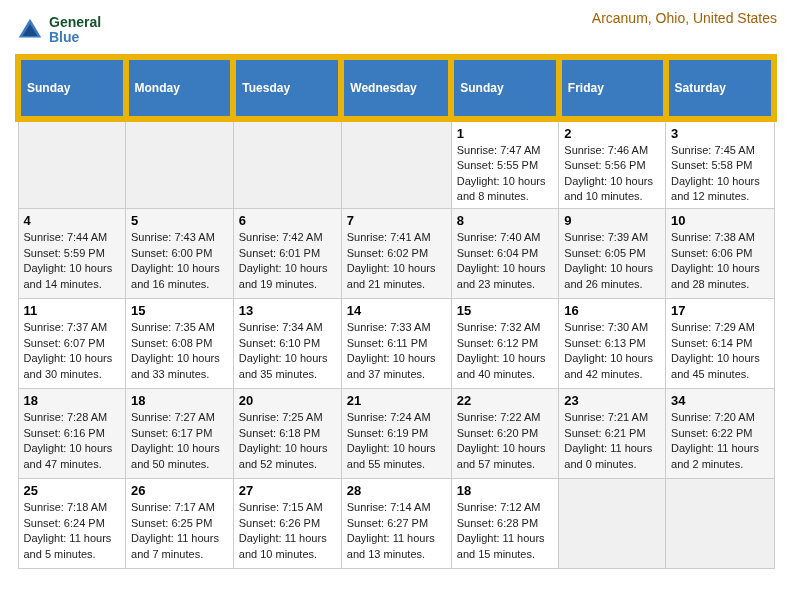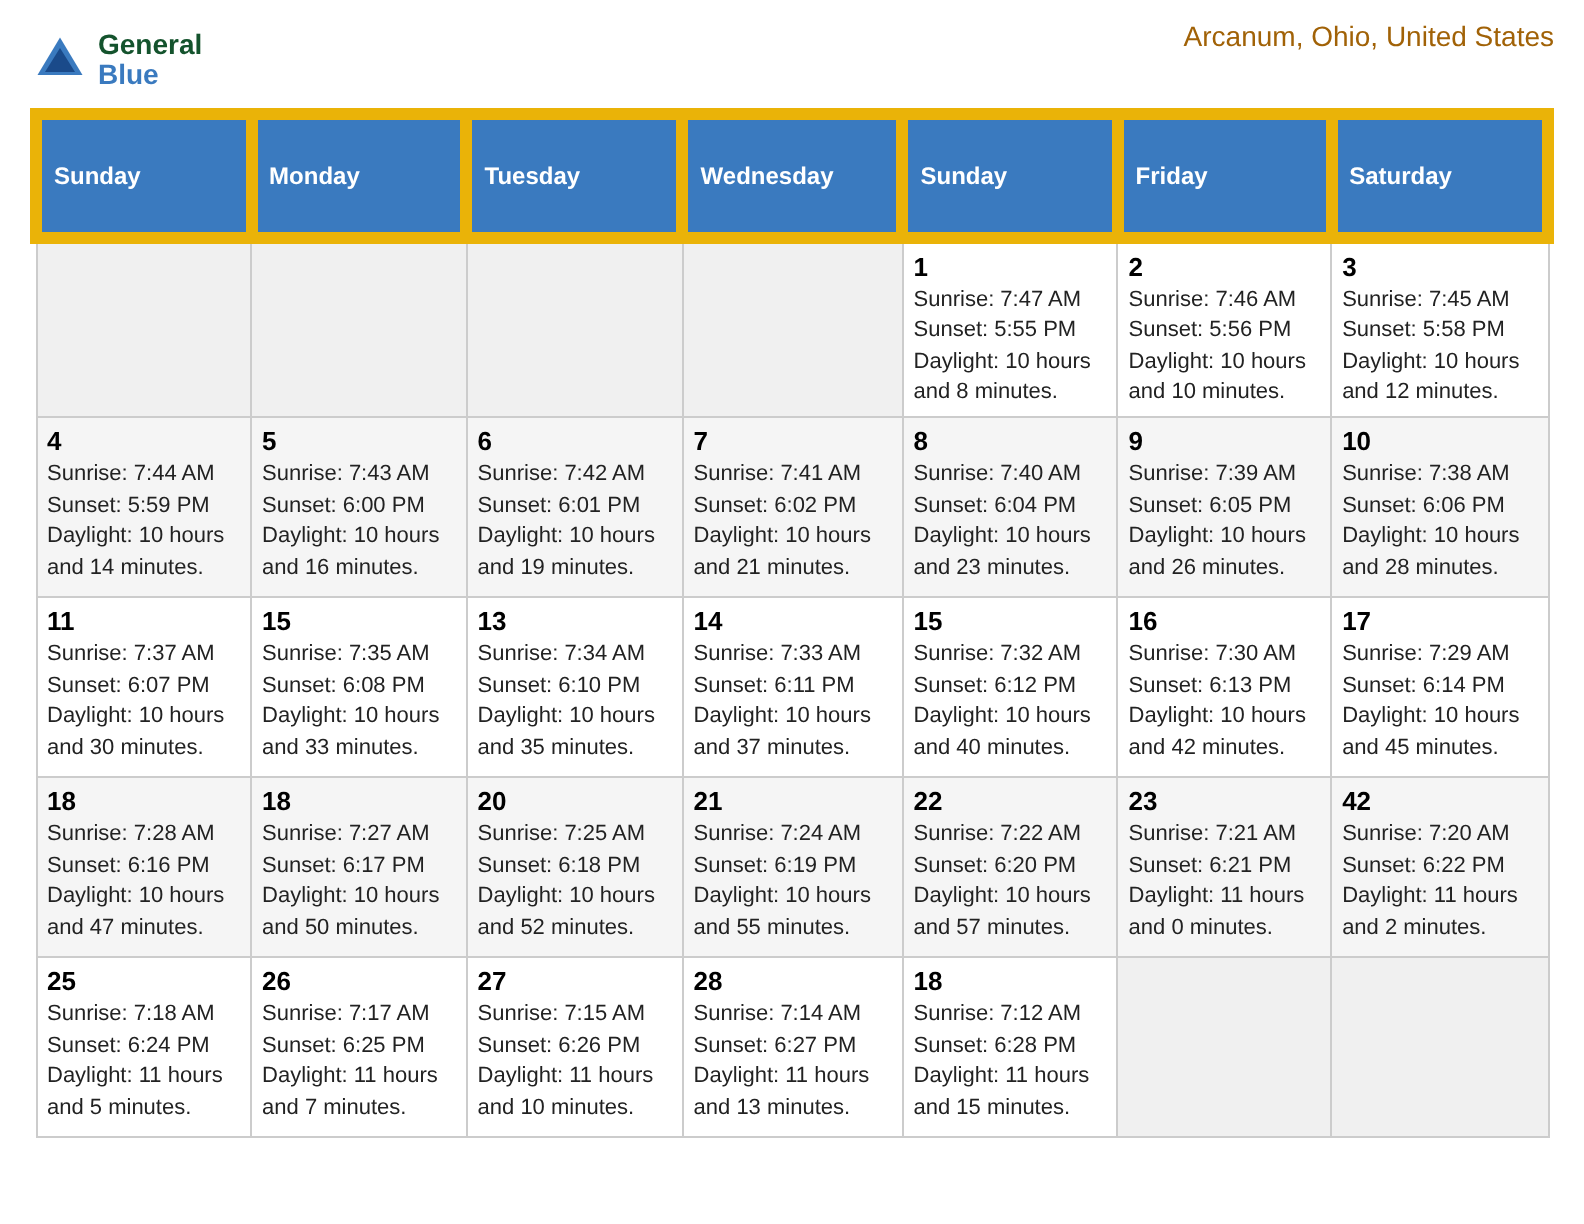--- a/index.html
+++ b/index.html
@@ -228,21 +228,21 @@
         </td>
         <td>
           <span class="day-num">22</span>
           <div class="day-info">Sunrise: 7:22 AM<br>Sunset: 6:20 PM<br>Daylight: 10 hours and 57 minutes.</div>
         </td>
         <td>
           <span class="day-num">23</span>
           <div class="day-info">Sunrise: 7:21 AM<br>Sunset: 6:21 PM<br>Daylight: 11 hours and 0 minutes.</div>
         </td>
         <td>
-          <span class="day-num">42</span>
+          <span class="day-num">34</span>
           <div class="day-info">Sunrise: 7:20 AM<br>Sunset: 6:22 PM<br>Daylight: 11 hours and 2 minutes.</div>
         </td>
       </tr>
       <tr>
         <td>
           <span class="day-num">25</span>
           <div class="day-info">Sunrise: 7:18 AM<br>Sunset: 6:24 PM<br>Daylight: 11 hours and 5 minutes.</div>
         </td>
         <td>
           <span class="day-num">26</span>

